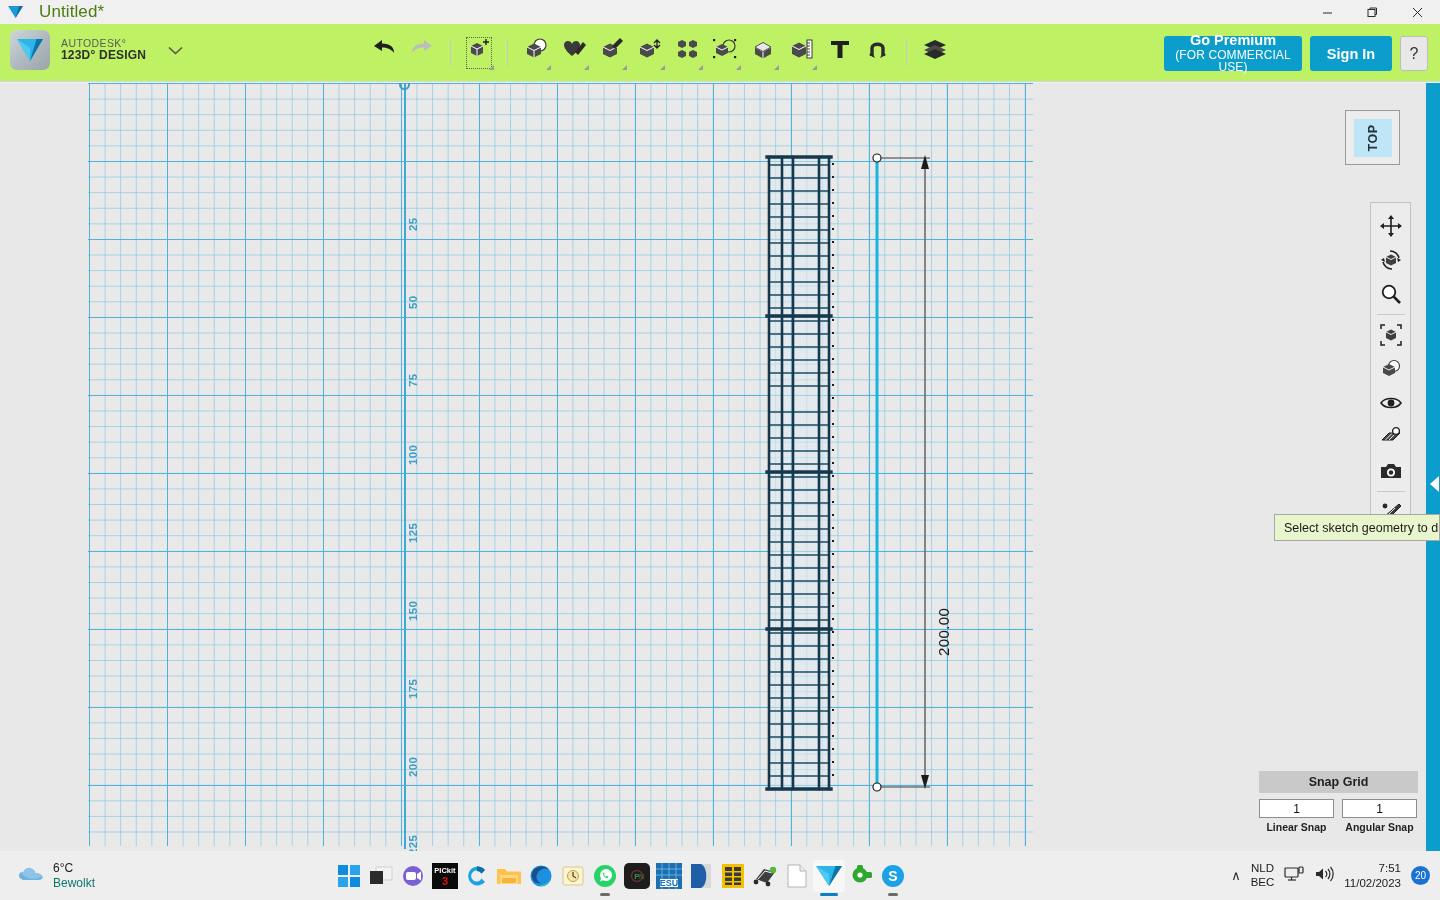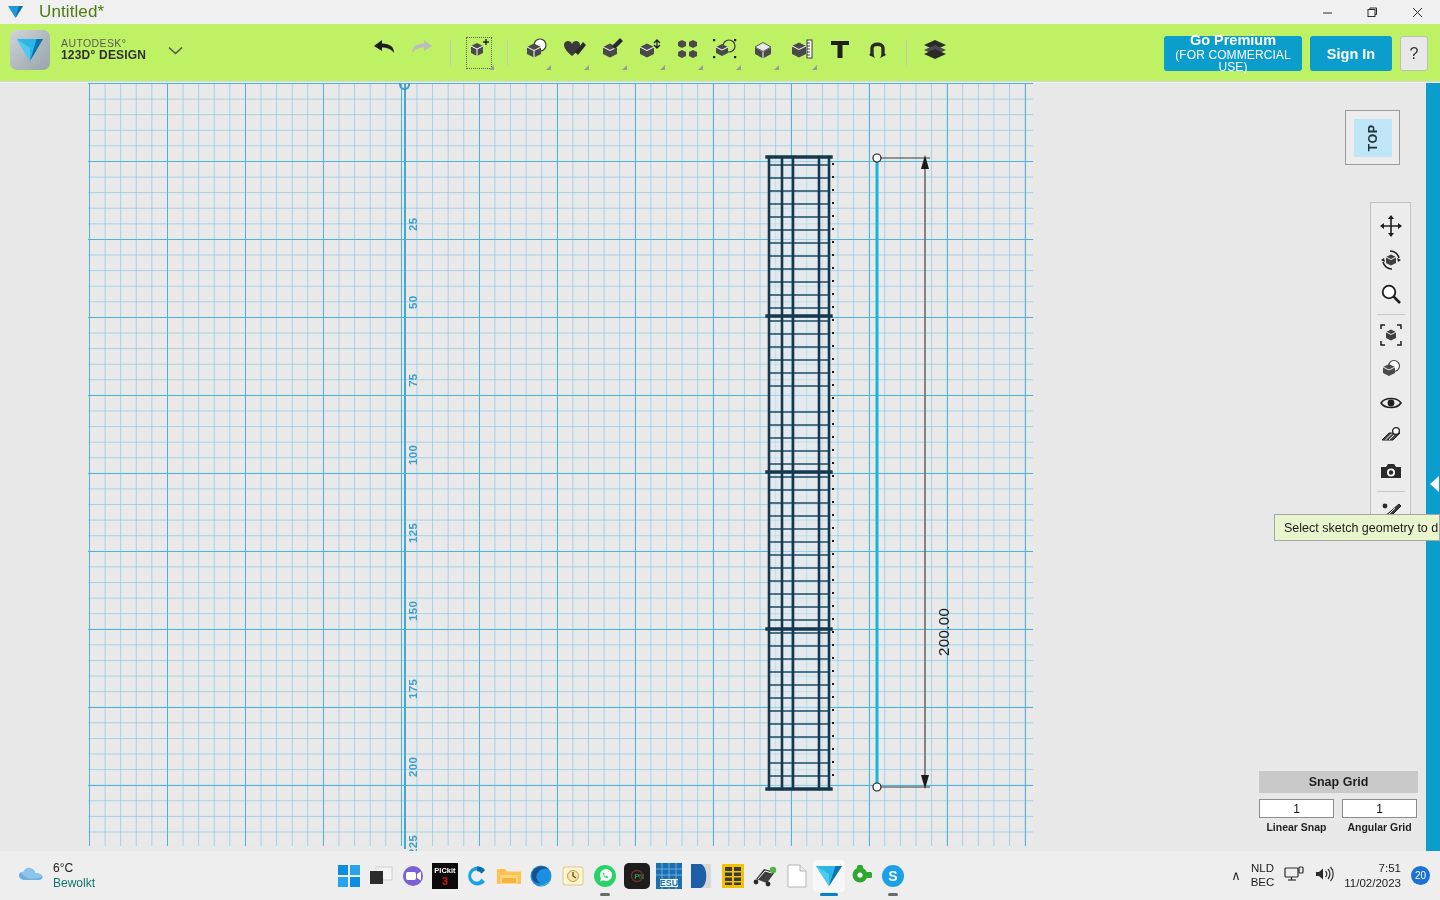--- a/index.html
+++ b/index.html
@@ -647,21 +647,21 @@
   </div>
 
   <div class="editgrid">
     <div class="eg-title">Snap Grid</div>
     <div class="eg-fields">
       <div class="eg-field">1</div>
       <div class="eg-field">1</div>
     </div>
     <div class="eg-labels">
       <div class="eg-label">Linear Snap</div>
-      <div class="eg-label">Angular Grid</div>
+      <div class="eg-label">Angular Snap</div>
     </div>
   </div>
 
   <div class="taskbar">
 
     <div class="weather">
       <span>
         <svg width="26" height="18" viewBox="0 0 26 18">
           <path d="M7 15 C3 15 1 12.5 1 10.5 C1 8 3.5 6.5 5.5 6.8 C6.5 3.5 10 2 13 3.2 C16 4.2 17.5 6.8 17.5 8 C21 7.8 24.5 9.5 24.5 12 C24.5 14 22.5 15 20 15 Z" fill="#8cc3e8"></path>
           <path d="M7 15 C3 15 1 12.5 1 10.5 C1 9 2 8 3 7.4 C5 11 10 14 17 13.8 C19 13.7 22 13 24.2 11.3 C24.4 11.6 24.5 11.8 24.5 12 C24.5 14 22.5 15 20 15 Z" fill="#6fb2dd"></path>

